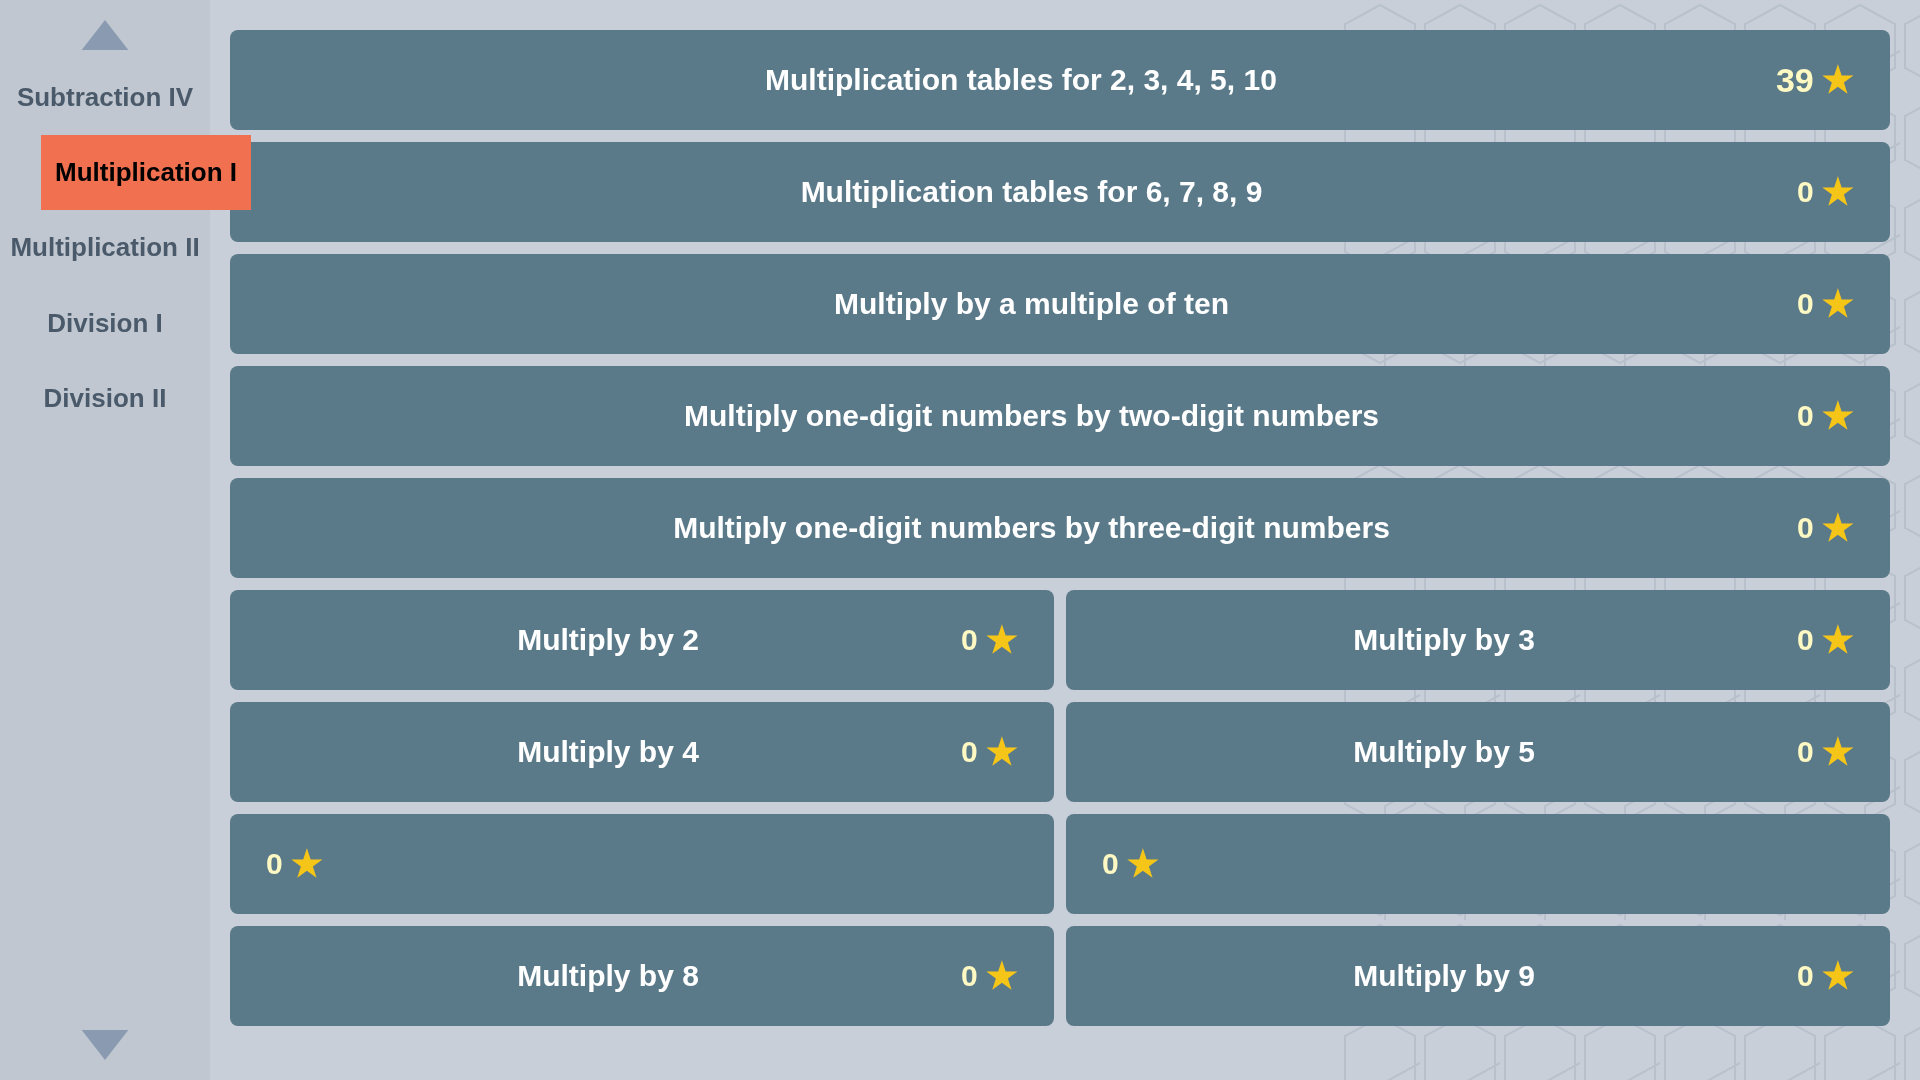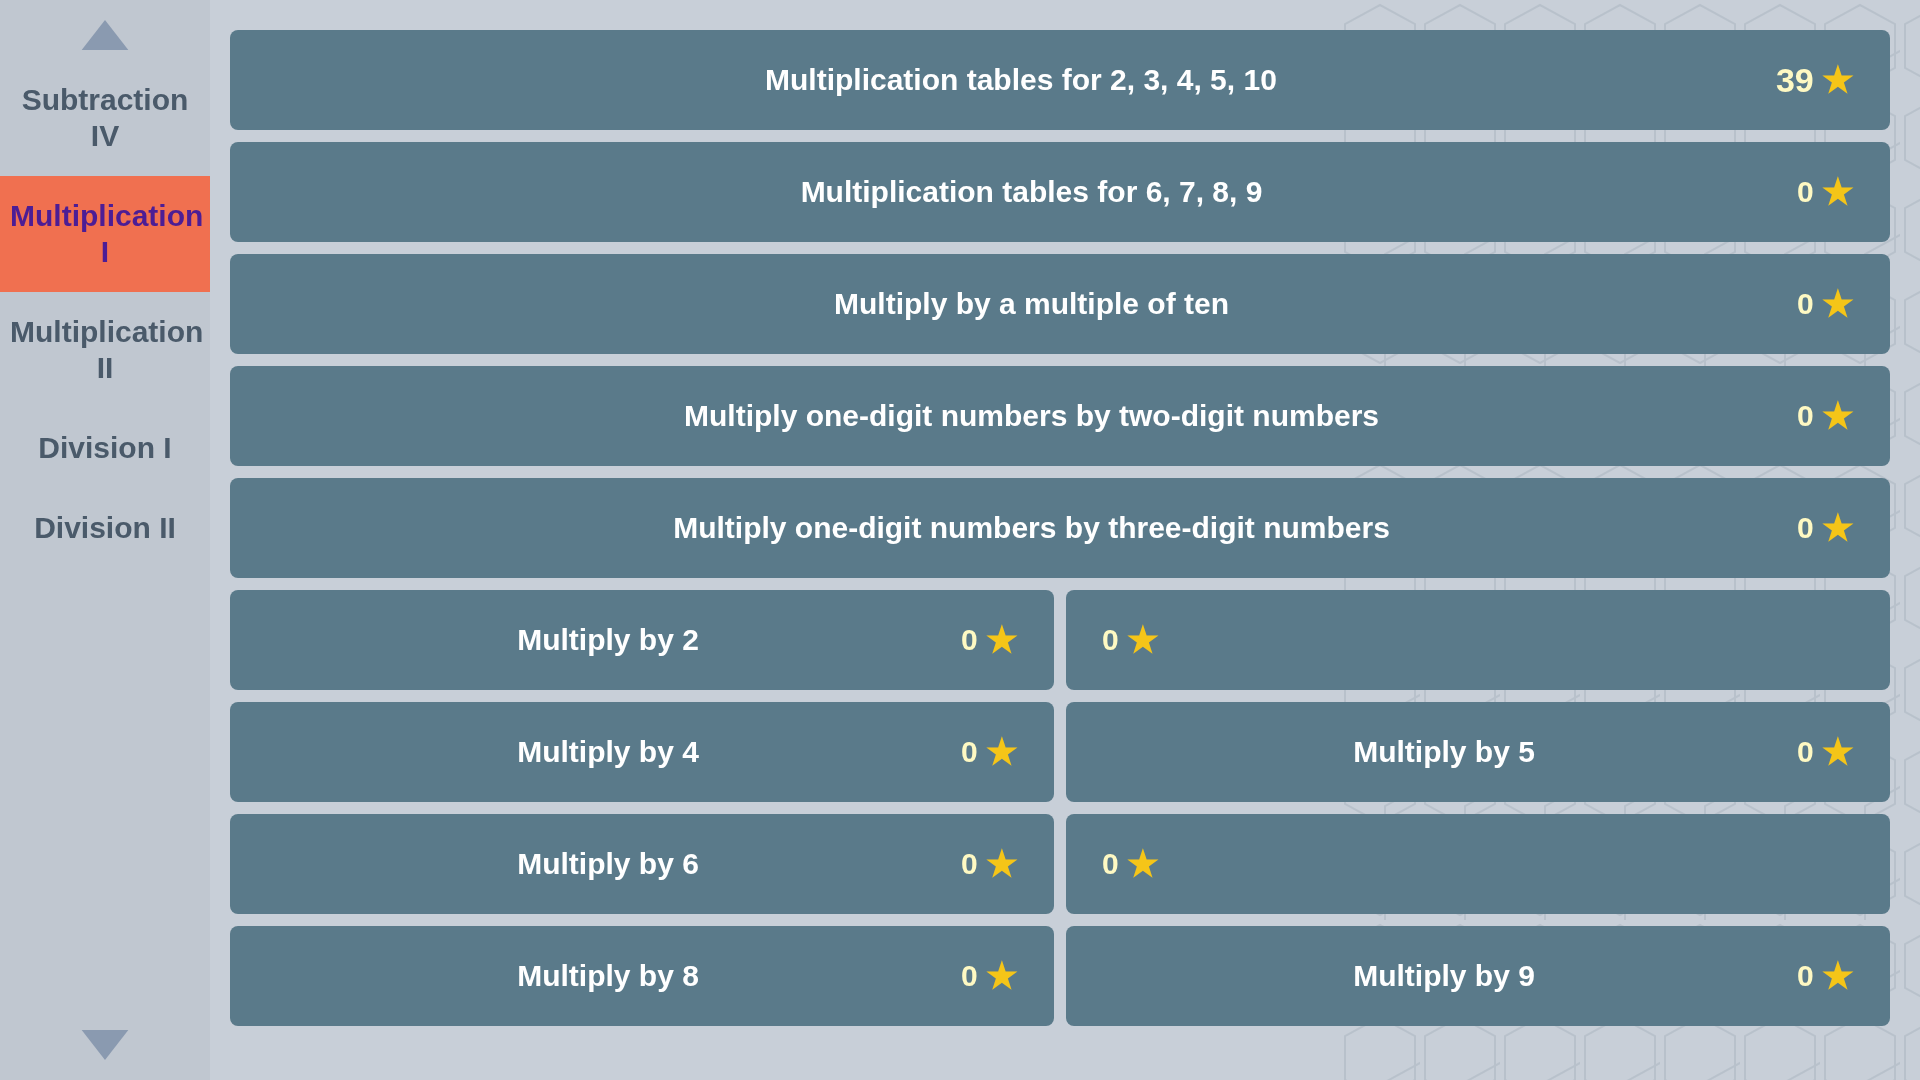--- a/index.html
+++ b/index.html
@@ -61,30 +61,31 @@
       width: 100%;
       display: flex;
       flex-direction: column;
       align-items: stretch;
     }
 
     .sidebar-item {
       width: 100%;
       padding: 22px 10px;
       text-align: center;
-      font-size: 30px;
+      font-size: 26px;
       font-weight: bold;
       color: #4a5a6a;
       cursor: pointer;
       line-height: 1.2;
     }
 
     .sidebar-item.active {
       background-color: #f07050;
-      color: #4c1d95;
+      color: #000000;
+      margin-left: 41px;
     }
 
     
     .main {
       flex: 1;
       height: 1080px;
       display: flex;
       flex-direction: column;
       justify-content: flex-start;
       align-items: stretch;
@@ -243,20 +244,21 @@
 
   <div class="row-full">
     <button class="btn btn-half">
       <span class="btn-title">Multiply by 2</span>
       <span class="btn-score">
         <span class="score-val">0</span>
         <span class="star">★</span>
       </span>
     </button>
     <button class="btn btn-half">
+      <span class="btn-title">Multiply by 3</span>
       <span class="btn-score">
         <span class="score-val">0</span>
         <span class="star">★</span>
       </span>
     </button>
   </div>
 
   <div class="row-full">
     <button class="btn btn-half">
       <span class="btn-title">Multiply by 4</span>
@@ -269,21 +271,20 @@
       <span class="btn-title">Multiply by 5</span>
       <span class="btn-score">
         <span class="score-val">0</span>
         <span class="star">★</span>
       </span>
     </button>
   </div>
 
   <div class="row-full">
     <button class="btn btn-half">
-      <span class="btn-title">Multiply by 6</span>
       <span class="btn-score">
         <span class="score-val">0</span>
         <span class="star">★</span>
       </span>
     </button>
     <button class="btn btn-half">
       <span class="btn-score">
         <span class="score-val">0</span>
         <span class="star">★</span>
       </span>

